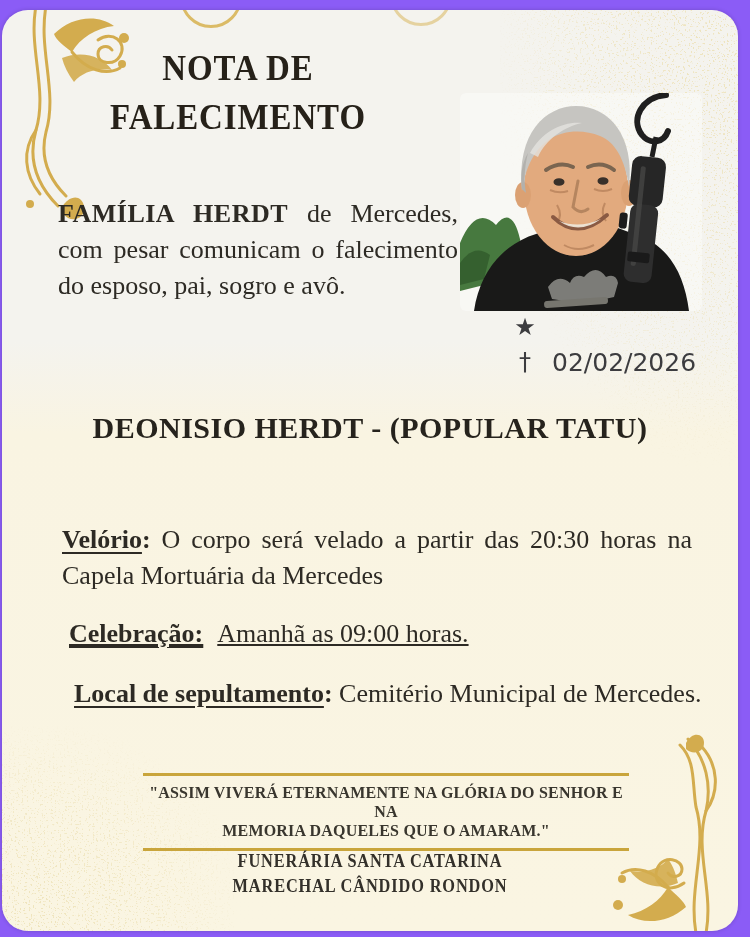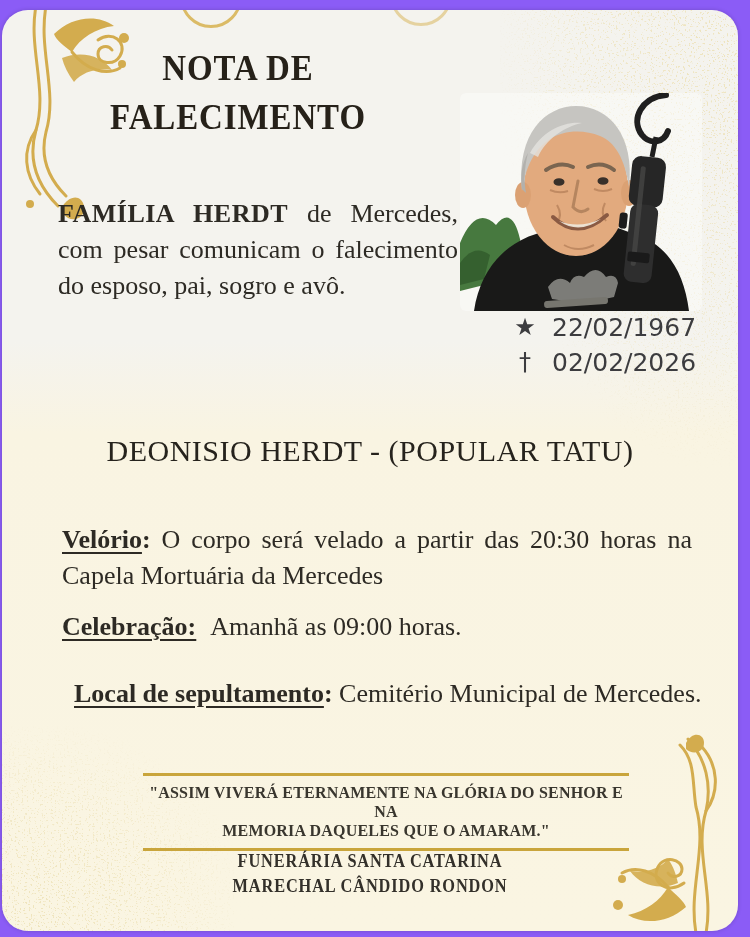--- a/index.html
+++ b/index.html
@@ -36,21 +36,21 @@
   
   .photo{position:absolute;left:458px;top:83px;width:242px;height:218px;}
   
   .dates{position:absolute;left:510px;top:300px;font-family:"DejaVu Sans","Liberation Sans",sans-serif;
     color:#3c3c3f;font-size:25px;line-height:35px;}
   .dates .row{display:flex;align-items:center;gap:14px;}
   .dates .glyph{width:26px;text-align:center;font-size:24px;}
   
   .deceased{
     position:absolute;left:0;top:401px;width:736px;text-align:center;
-    font-weight:normal;font-size:30px;color:#26231d;letter-spacing:.5px;margin-top:23px;
+    font-weight:bold;font-size:30px;color:#26231d;letter-spacing:.5px;
   }
   .line{position:absolute;left:60px;width:630px;font-size:26px;color:#2d2a24;line-height:36px;}
   .occurred{top:455px;}
   .wake{top:512px;text-align:justify;}
   .celebration{top:599px;}
   .burial{top:654px;text-align:justify;}
   .lbl{font-weight:bold;text-decoration:underline;text-underline-offset:4px;text-decoration-thickness:2px;}
   .lbl-colon{font-weight:bold;}
   .gap{display:inline-block;width:14px;}
   
@@ -211,36 +211,35 @@
           <rect x="-24" y="58" width="8" height="16" rx="3" fill="#1c1c1c"></rect>
           <rect x="-8" y="10" width="5" height="100" rx="2" fill="#4a4a49" opacity=".7"></rect>
           <rect x="-12" y="96" width="22" height="10" rx="2" fill="#1a1a1a"></rect>
         </g>
       </g>
     </svg>
 
     <div class="dates">
       <div class="row">
         <span class="glyph">★</span>
-        <span>22/02/1967</span>
       </div>
       <div class="row">
         <span class="glyph">†</span>
         <span>02/02/2026</span>
       </div>
     </div>
 
     <div class="deceased">DEONISIO HERDT - (POPULAR TATU)</div>
 
 
     <p class="line wake" style="margin:0;">
       <span class="lbl">Velório</span><span class="lbl-colon">:</span><span> O corpo será velado a partir das 20:30 horas na Capela Mortuária da Mercedes</span>
     </p>
 
-    <p class="line celebration" style="margin:0;">
+    <p class="line celebration" style="margin:7px;text-decoration:underline;">
       <span class="lbl">Celebração:</span><span class="gap"></span><span>Amanhã as 09:00 horas.</span>
     </p>
 
     <p class="line burial" style="margin:12px;">
       <span class="lbl">Local de sepultamento</span><span class="lbl-colon">:</span><span> Cemitério Municipal de Mercedes.</span>
     </p>
 
     <div class="quote">
       <div>"ASSIM VIVERÁ ETERNAMENTE NA GLÓRIA DO SENHOR E NA</div>
       <div>MEMORIA DAQUELES QUE O AMARAM."</div>

